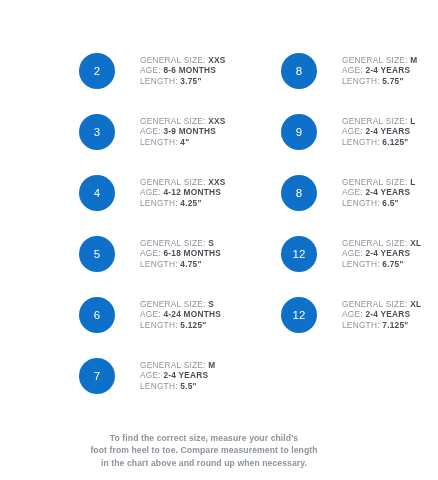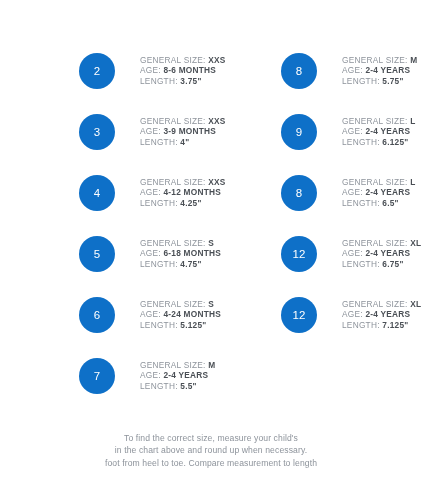--- a/index.html
+++ b/index.html
@@ -67,28 +67,29 @@
     color: #8d939b;
     letter-spacing: 0.25px;
     font-weight: 400;
   }
   .detail-line .val {
     color: #4a4f55;
     font-weight: bold;
   }
   .footer {
     position: absolute;
-    left: 8px;
+    left: 1px;
     top: 432px;
     width: 406px;
     text-align: center;
     color: #8d939b;
     font-size: 8.6px;
     line-height: 1.45;
     letter-spacing: 0.1px;
+    font-weight: bold;
   }
   .footer div { display: block; }
 </style>
 </head>
 <body>
 
 <div class="chart">
 
   <div class="grid">
 
@@ -184,17 +185,17 @@
           <div class="detail-line"><span>LENGTH:</span> <span class="val">7.125"</span></div>
         </div>
       </div>
       <div class="size-row empty"></div>
     </div>
 
   </div>
 
   <div class="footer">
     <div>To find the correct size, measure your child's</div>
+    <div>foot from heel to toe. Compare measurement to length</div>
     <div>in the chart above and round up when necessary.</div>
-    <div>foot from heel to toe. Compare measurement to length</div>
   </div>
 
 </div>
 
 </body></html>

